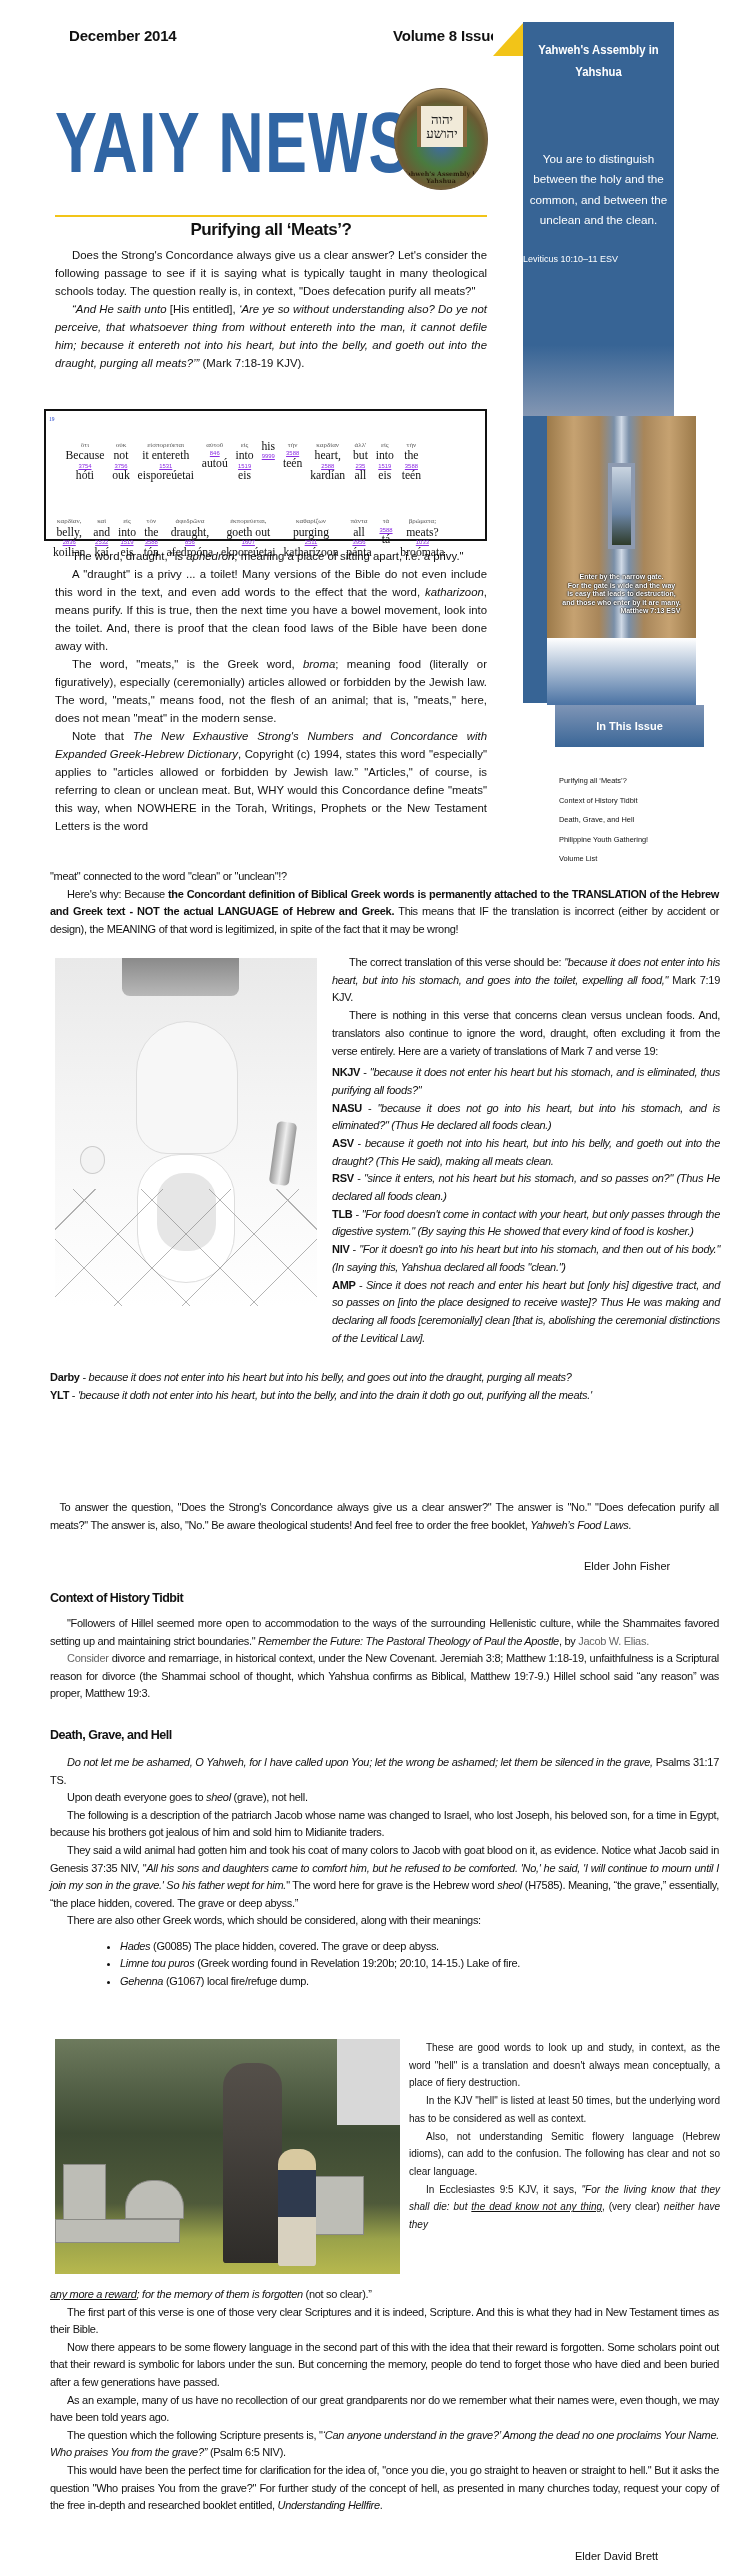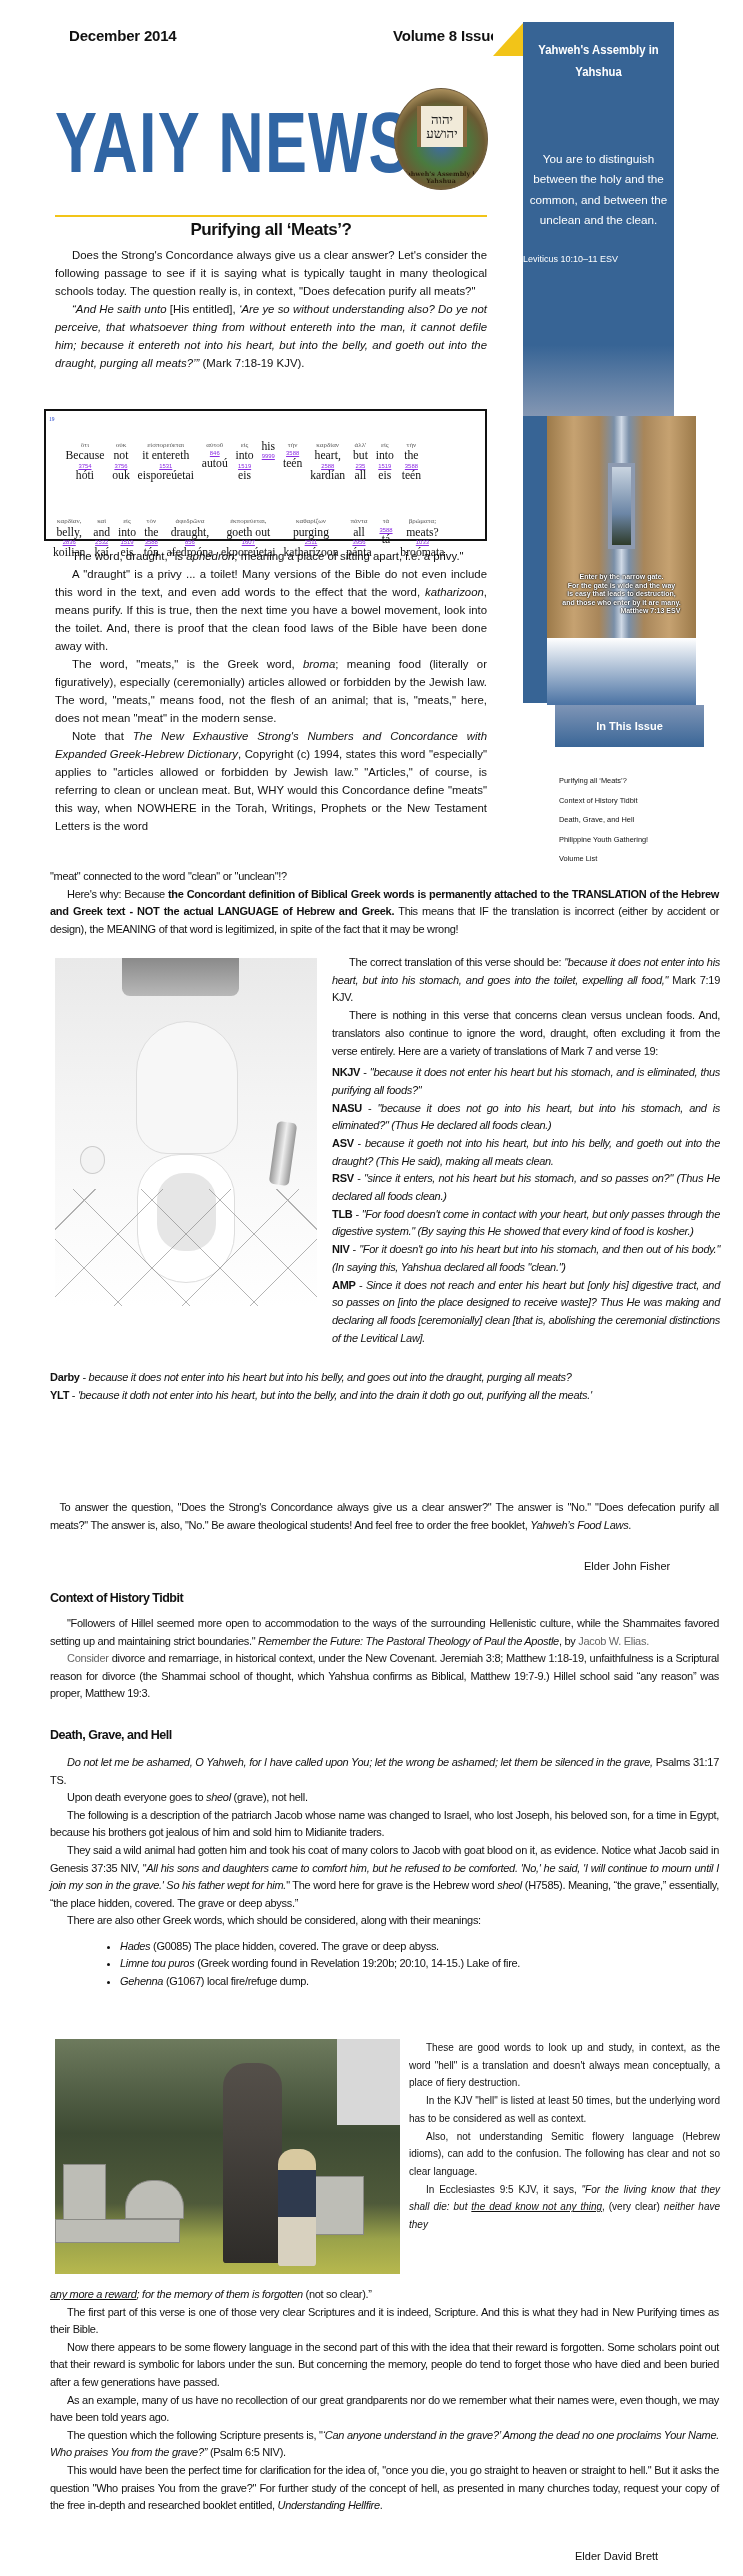--- a/index.html
+++ b/index.html
@@ -335,20 +335,20 @@
 
 <div class="full" style="top:2039px; left:409px; width:311px; font-size:10px; line-height:17.7px; letter-spacing:0;">
   <p class="ind">These are good words to look up and study, in context, as the word "hell" is a translation and doesn't always mean conceptually, a place of fiery destruction.</p>
   <p class="ind">In the KJV "hell" is listed at least 50 times, but the underlying word has to be considered as well as context.</p>
   <p class="ind">Also, not understanding Semitic flowery language (Hebrew idioms), can add to the confusion. The following has clear and not so clear language.</p>
   <p class="ind"><span>In Ecclesiastes 9:5 KJV, it says, </span><i>"For the living know that they shall die: but </i><i><u>the dead know not any thing</u></i><span>, (very clear) </span><i>neither have they </i></p>
 </div>
 
 <div class="full" style="top:2286px;">
   <p><i><u>any more a reward</u></i><i>; for the memory of them is forgotten</i><span> (not so clear).”</span></p>
-  <p class="ind">The first part of this verse is one of those very clear Scriptures and it is indeed, Scripture. And this is what they had in New Purifying times as their Bible.</p>
+  <p class="ind">The first part of this verse is one of those very clear Scriptures and it is indeed, Scripture. And this is what they had in New Testament times as their Bible.</p>
   <p class="ind">Now there appears to be some flowery language in the second part of this with the idea that their reward is forgotten. Some scholars point out that their reward is symbolic for labors under the sun. But concerning the memory, people do tend to forget those who have died and been buried after a few generations have passed.</p>
   <p class="ind">As an example, many of us have no recollection of our great grandparents nor do we remember what their names were, even though, we may have been told years ago.</p>
   <p class="ind"><span>The question which the following Scripture presents is, "</span><i>‘Can anyone understand in the grave?’  Among the dead no one proclaims Your Name. Who praises You from the grave?”</i><span> (Psalm 6:5 NIV).</span></p>
   <p class="ind"><span>This would have been the perfect time for clarification for the idea of, "once you die, you go straight to heaven or straight to hell." But it asks the question "Who praises You from the grave?" For further study of the concept of hell, as presented in many churches today, request your copy of the free in-depth and researched booklet entitled, </span><i>Understanding Hellfire</i><span>.</span></p>
 </div>
 <div class="sig" style="top:2550px; left:575px;">Elder David Brett</div>
 
 
 </body></html>

